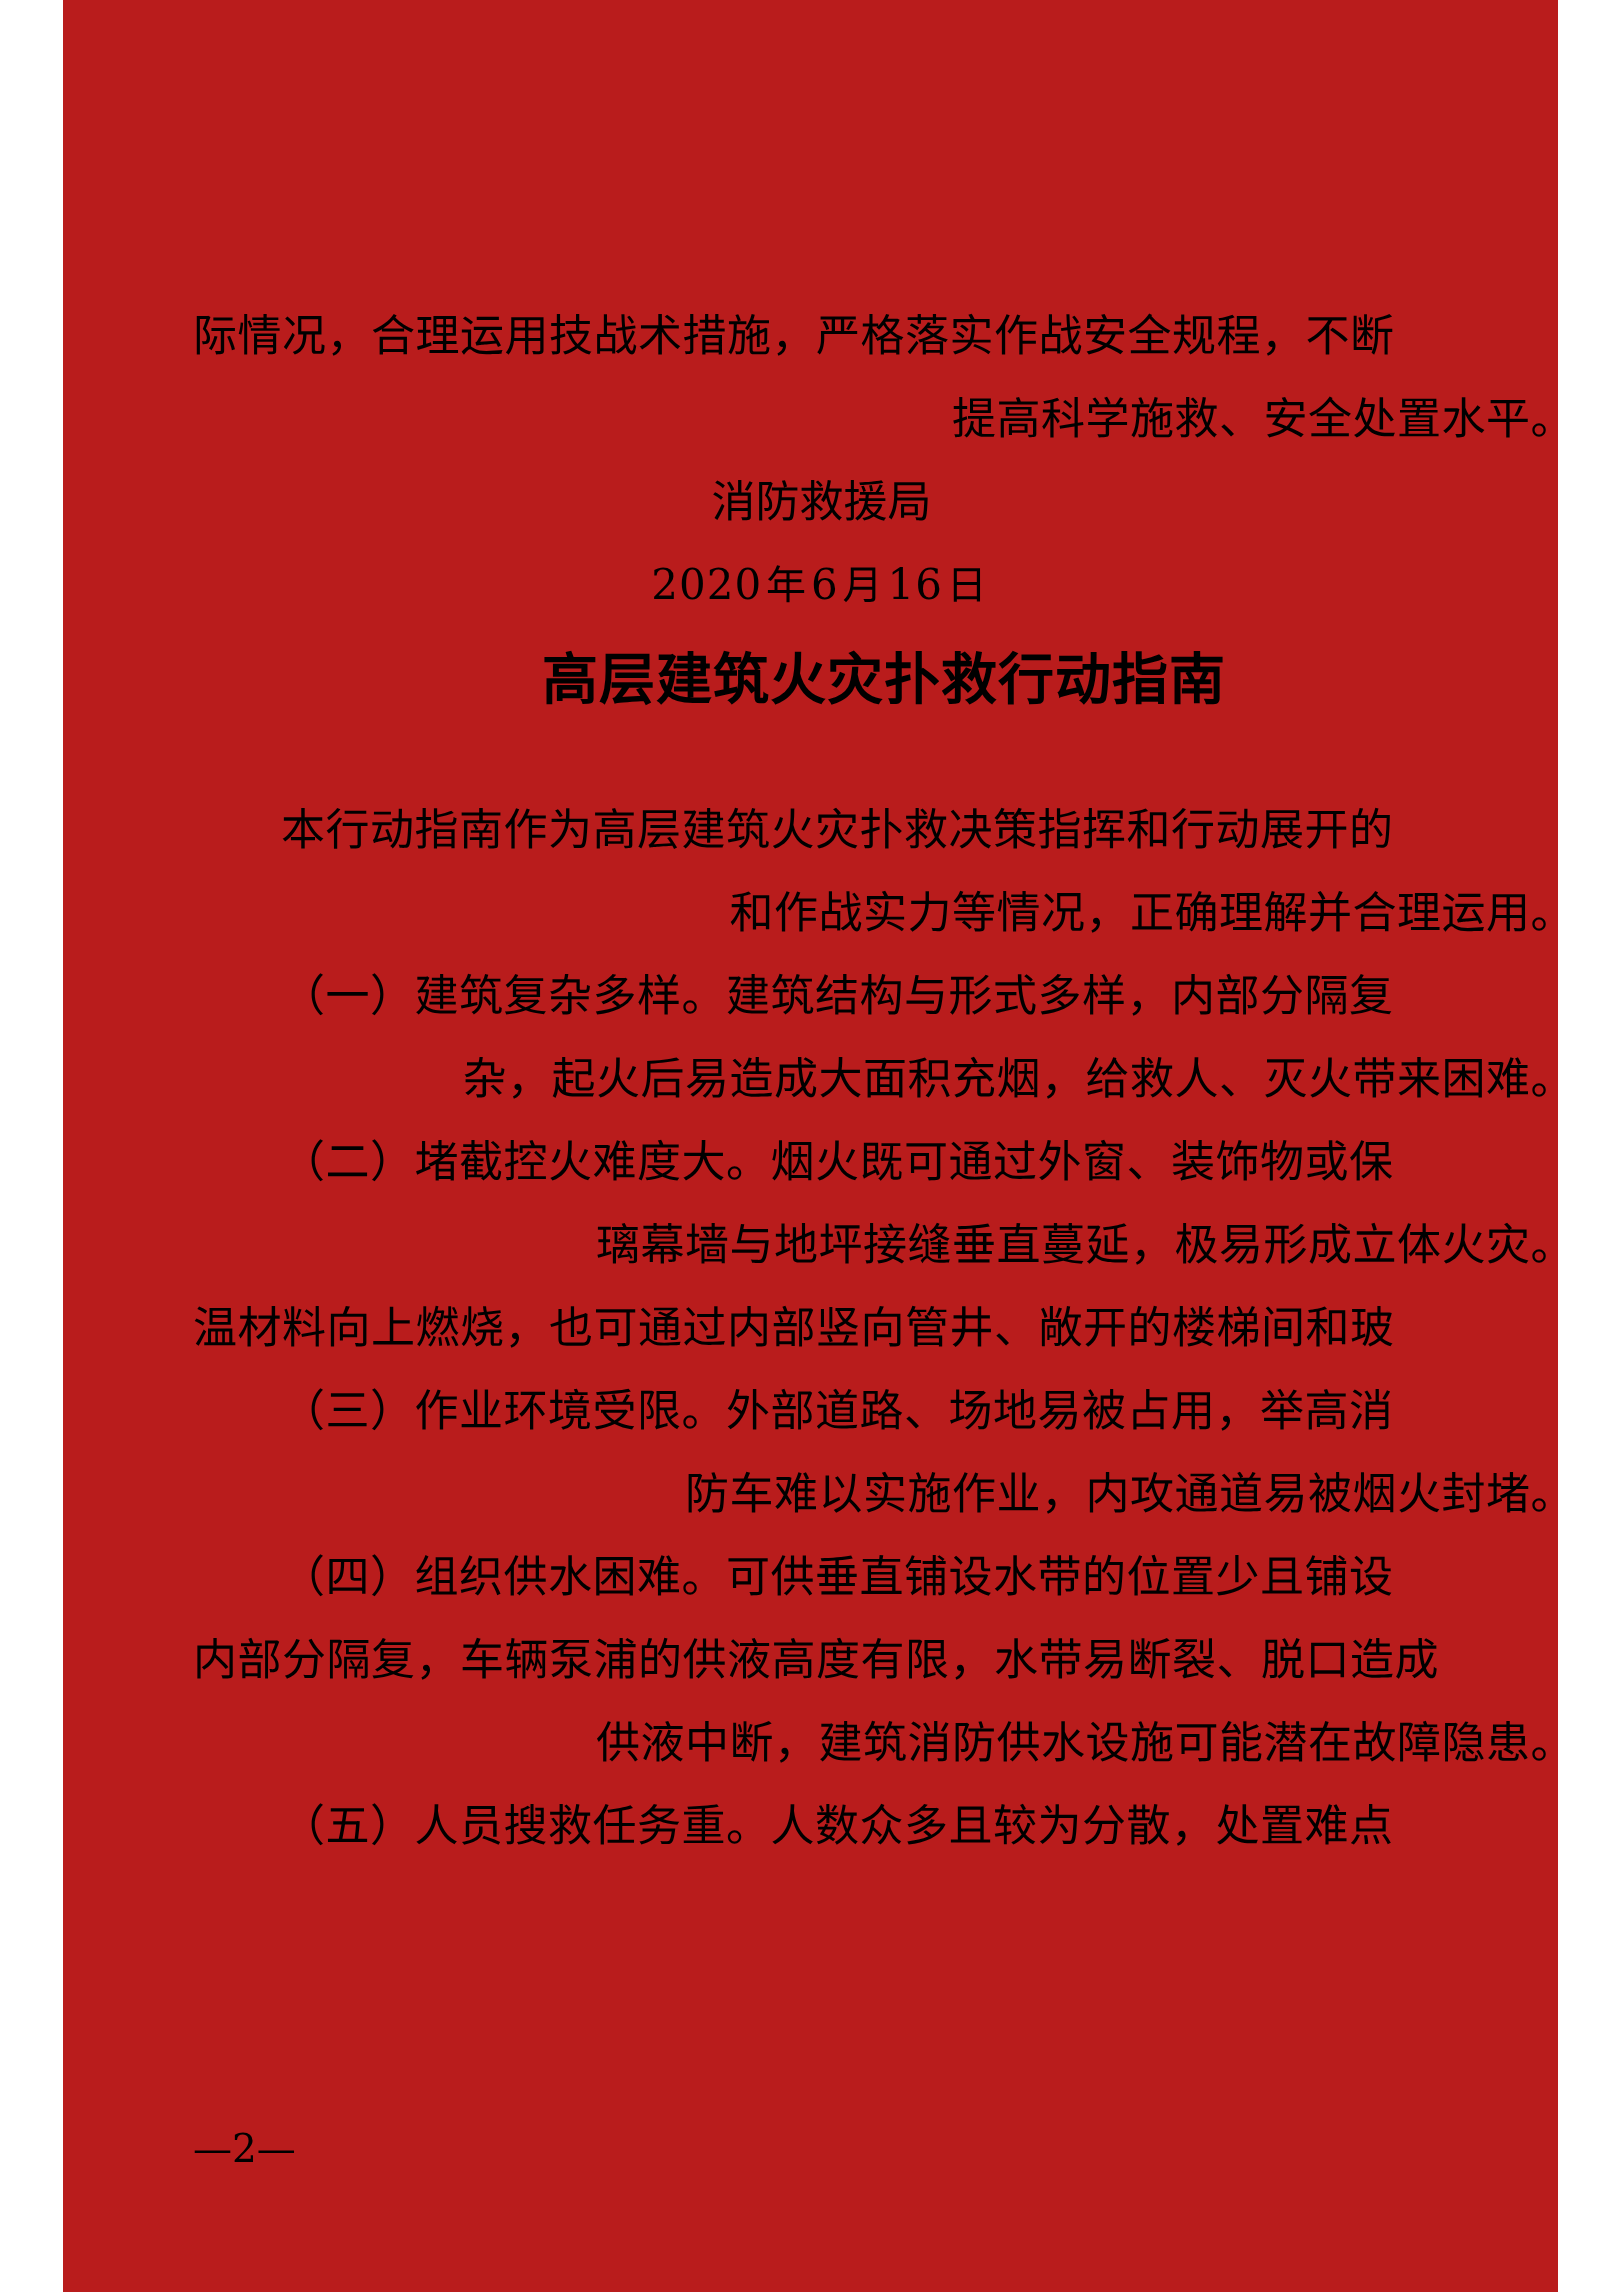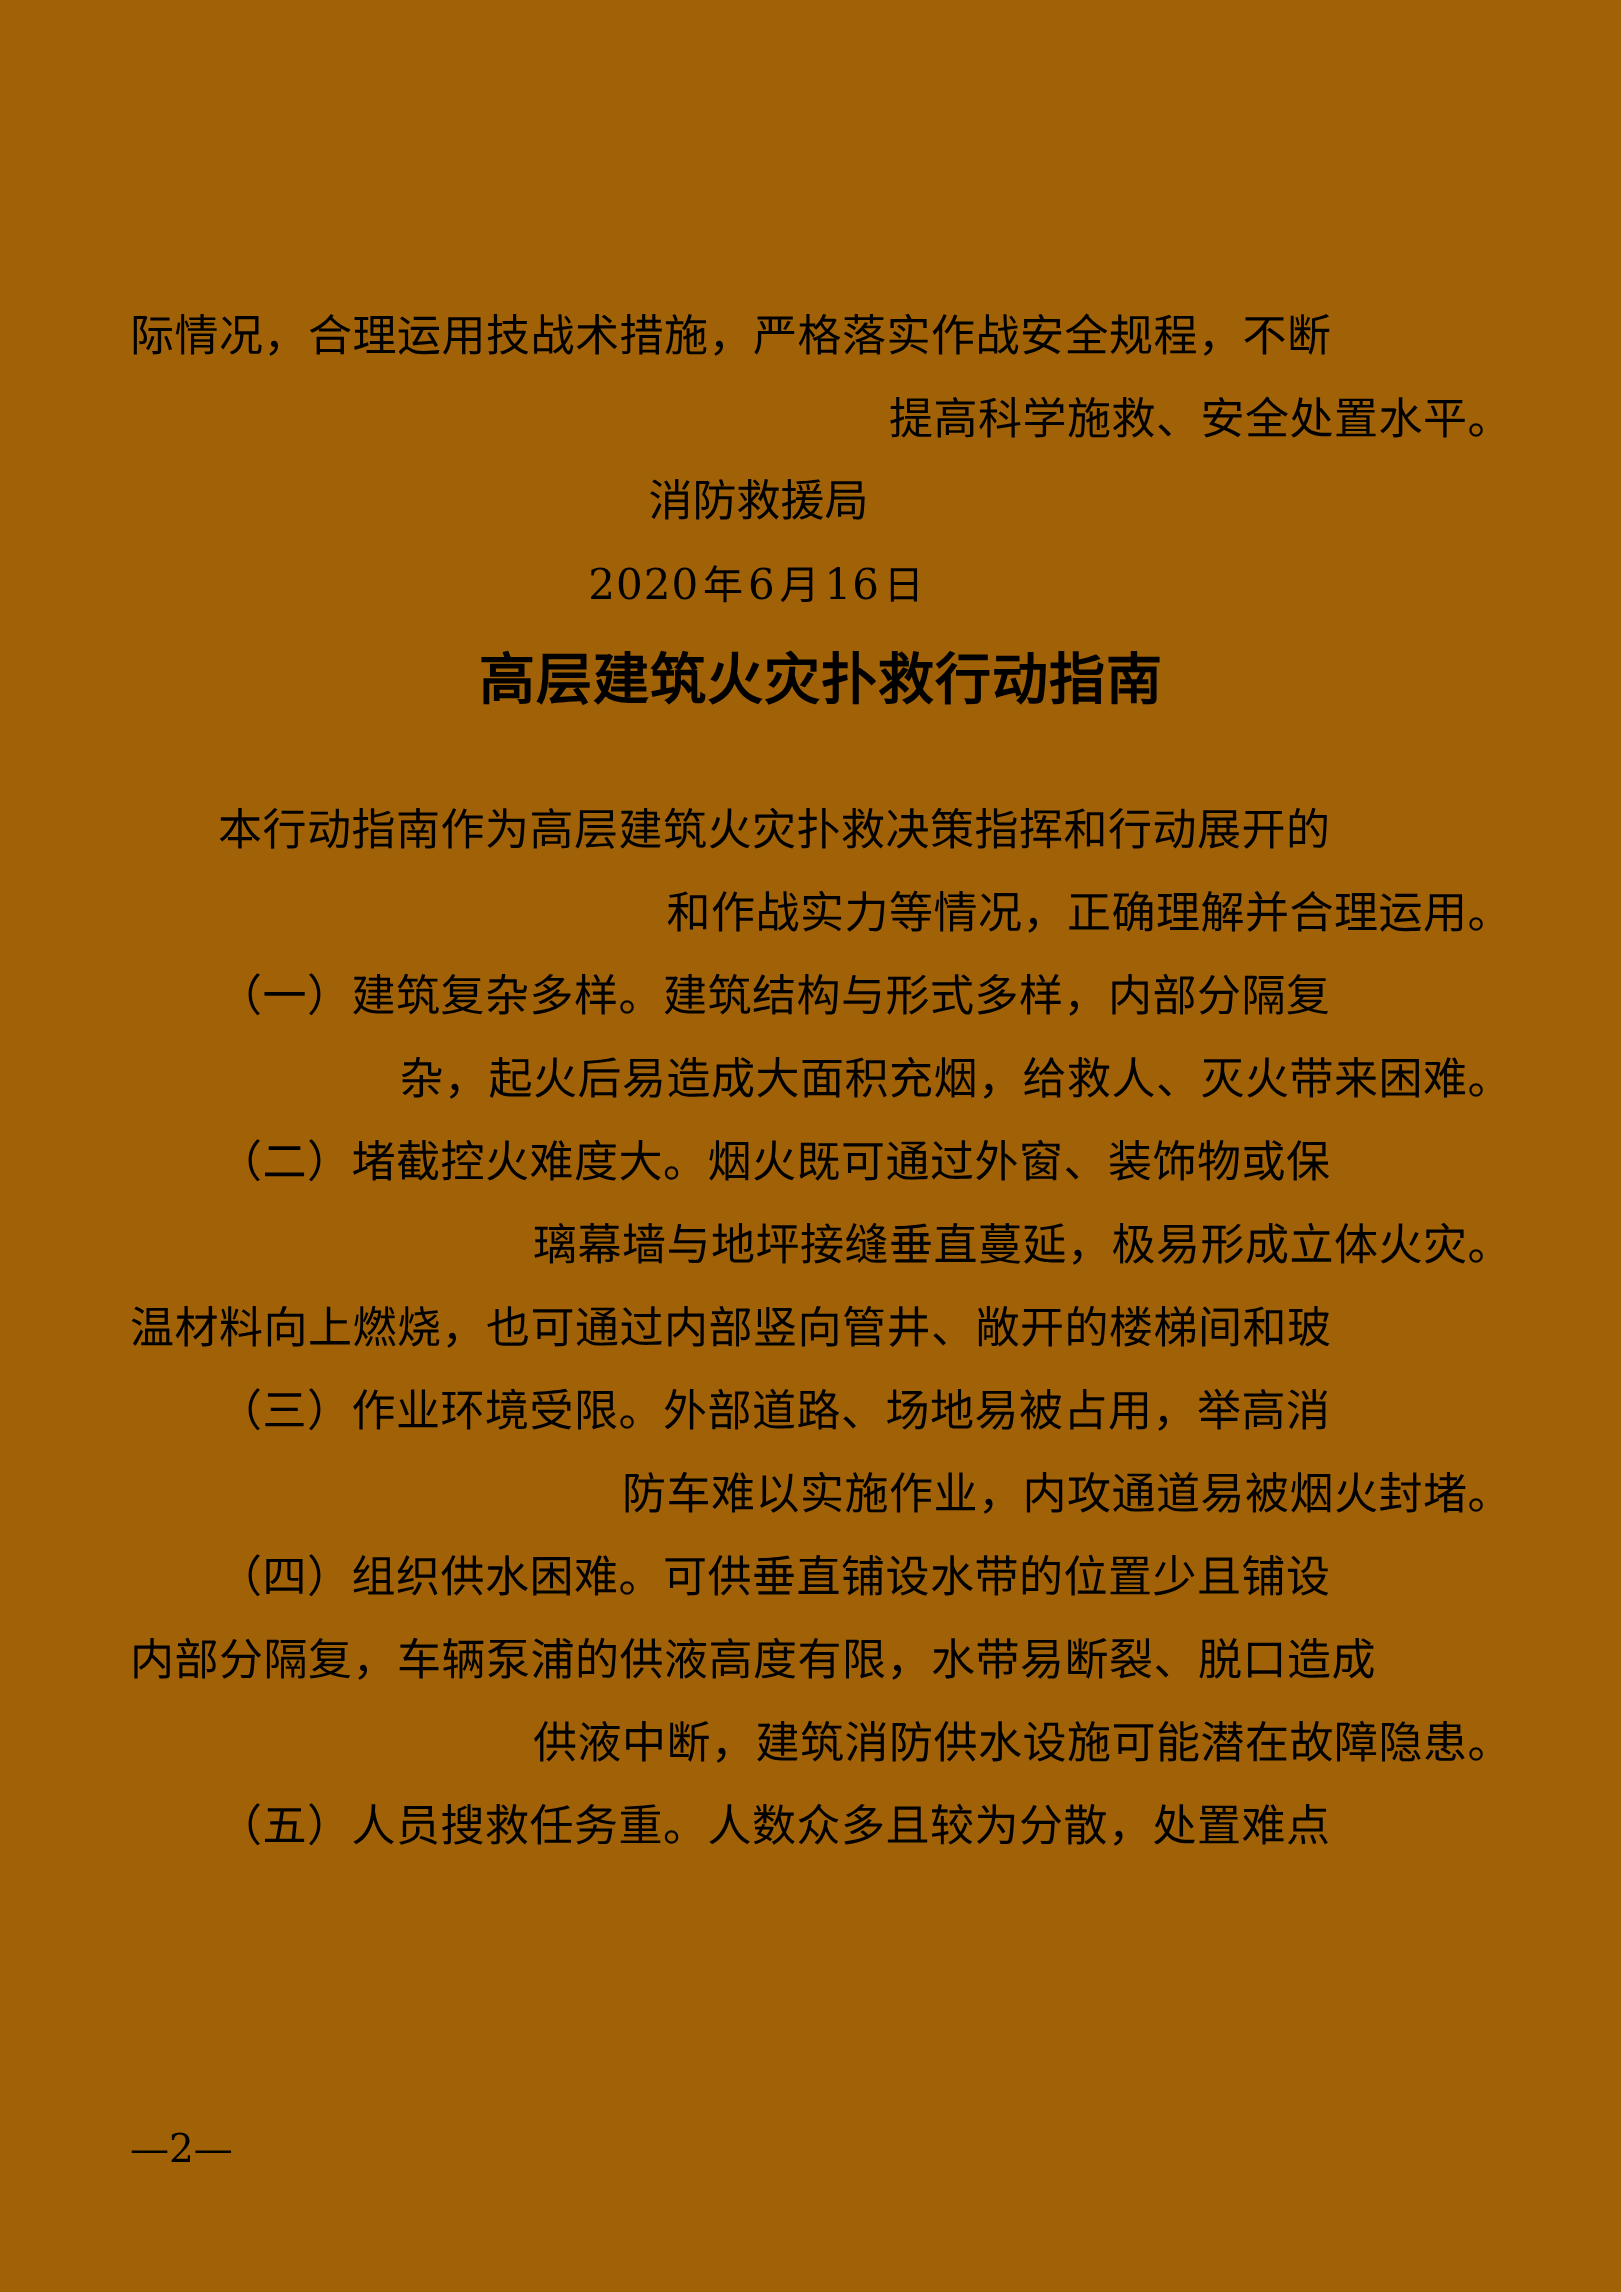--- a/index.html
+++ b/index.html
@@ -7,24 +7,24 @@
     margin: 0;
     padding: 0;
     background: #ffffff;
   }
   body {
     font-family: "DejaVu Sans", sans-serif;
     color: #000000;
   }
   .page {
     position: relative;
-    width: 1621px;
+    width: 1495px;
     height: 2293px;
     margin: 0 auto;
-    background: #a16207;
+    background: #b91c1c;
     overflow: hidden;
     box-sizing: border-box;
   }
   .content {
     position: absolute;
     left: 130px;
     top: 294px;
     width: 1382px;
   }
 
@@ -49,21 +49,21 @@
     text-indent: 0;
   }
   .para.lastfull,
   .bodyline.lastfull {
     text-align: right;
   }
 
   
   .sig {
     margin: 0;
-    font-family: Liberation Serif, serif;
+    font-family: Liberation Sans, sans-serif;
     font-size: 44px;
     line-height: 83px;
     text-align: center;
     padding-right: 125px;
   }
   .sigdate {
     margin: 0;
     font-family: "DejaVu Serif", serif;
     font-size: 42px;
     line-height: 83px;

